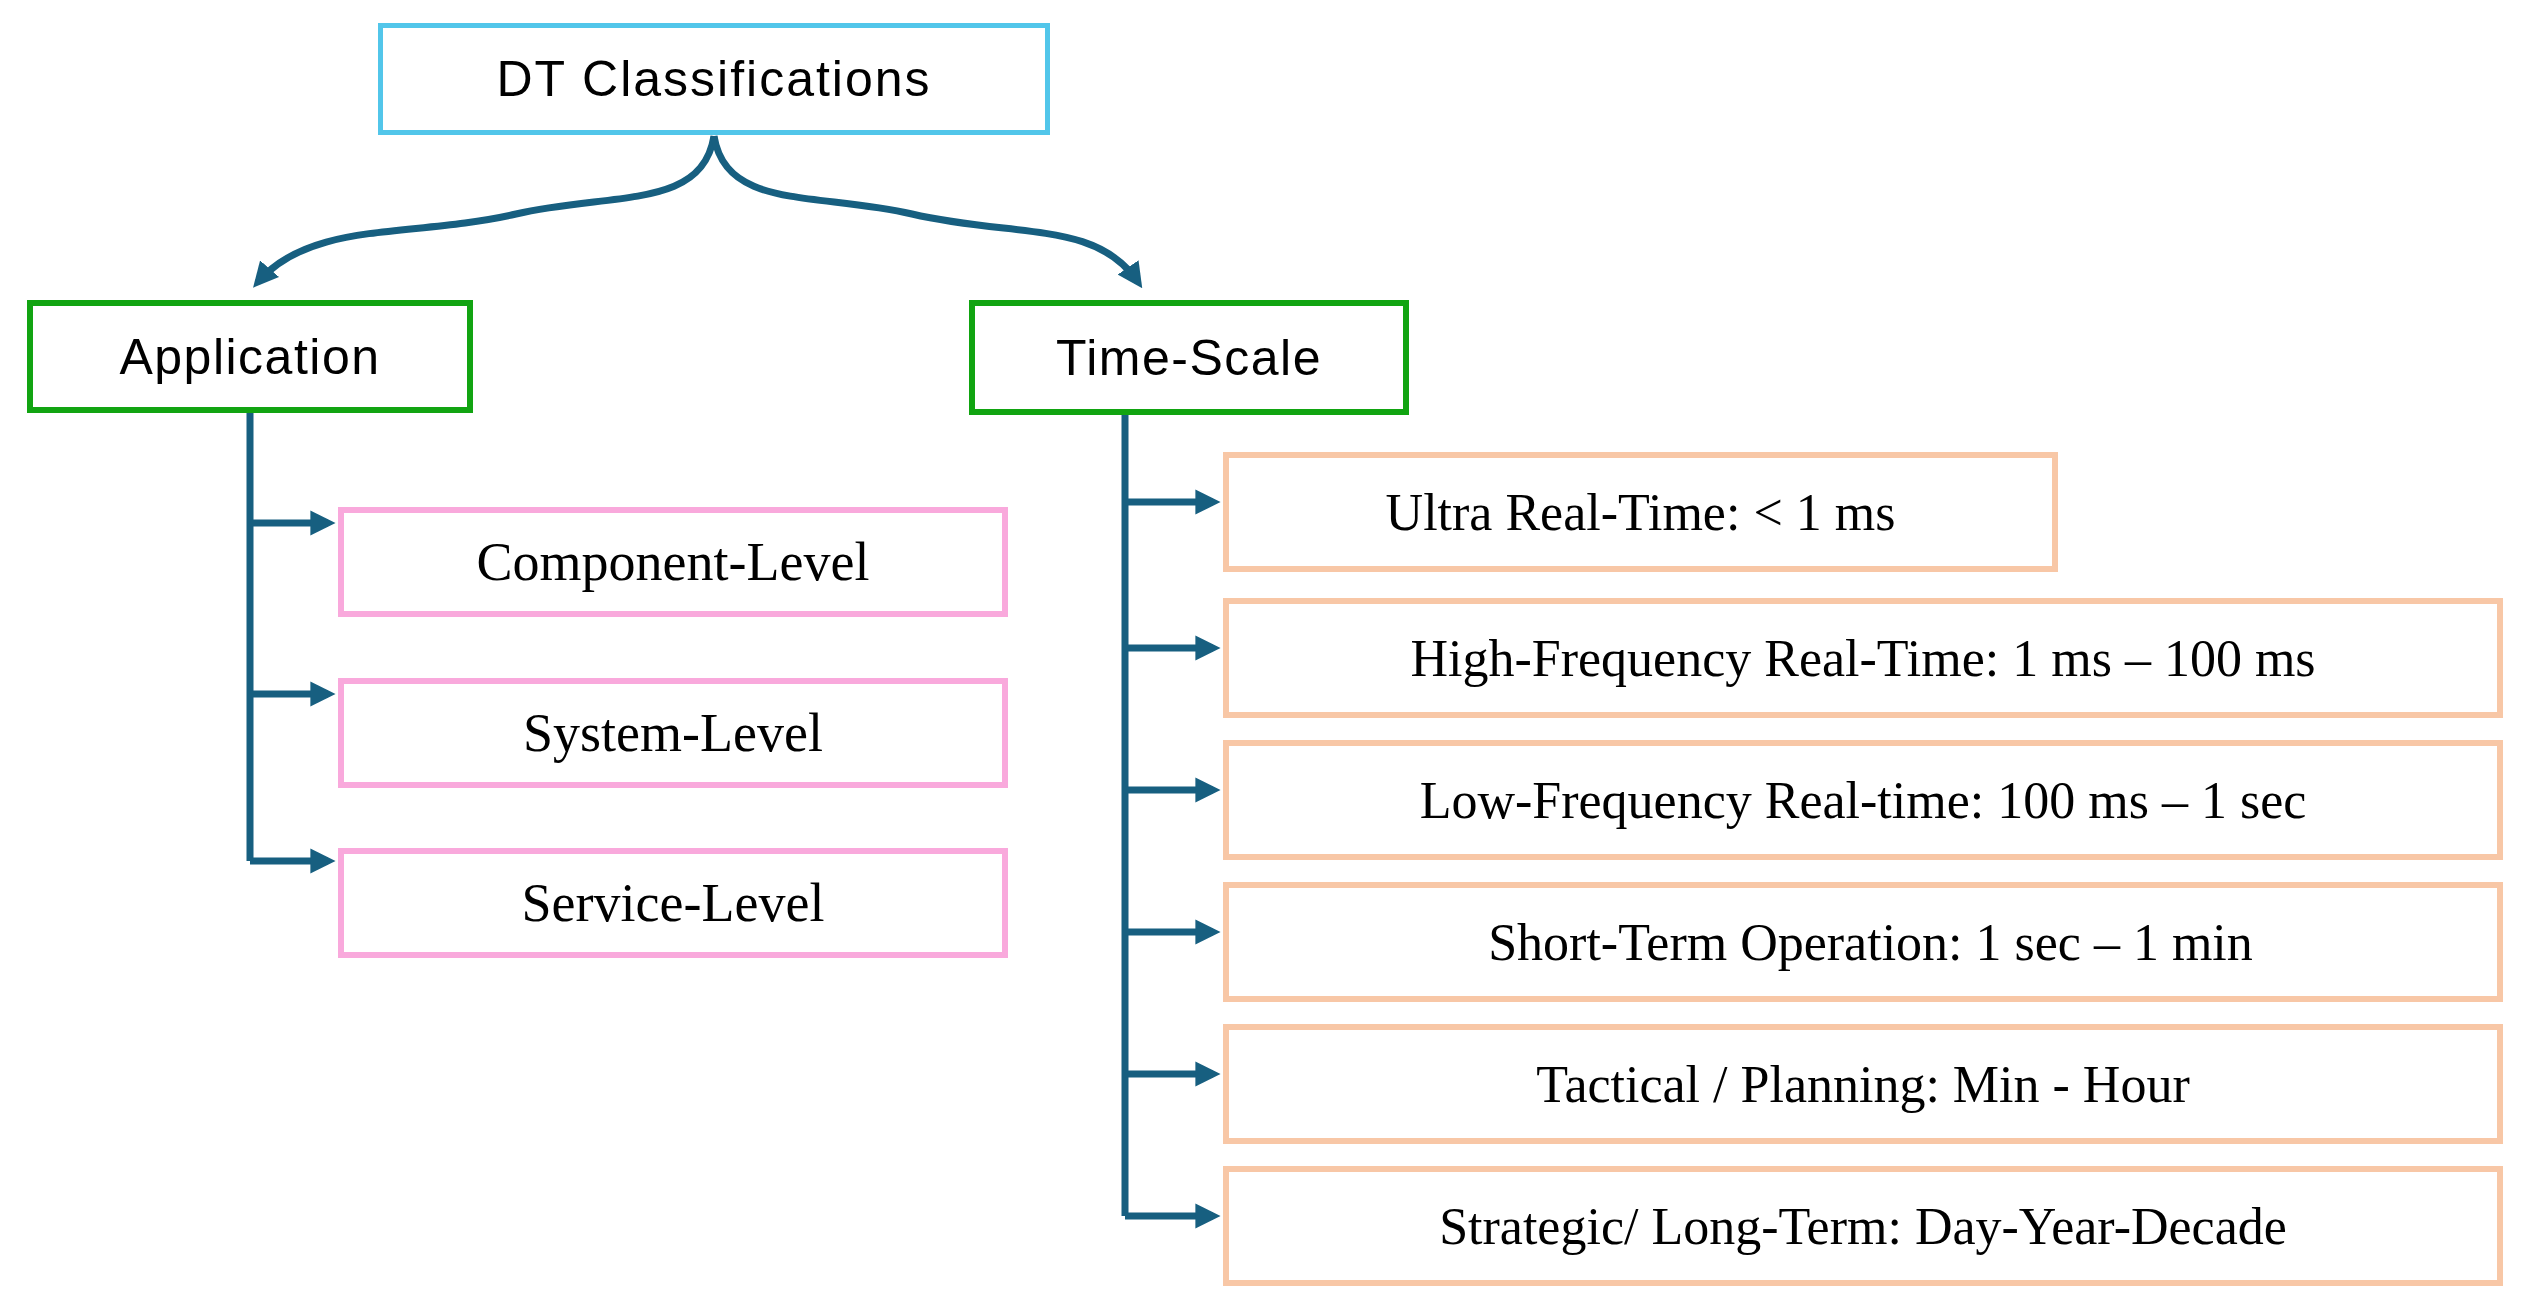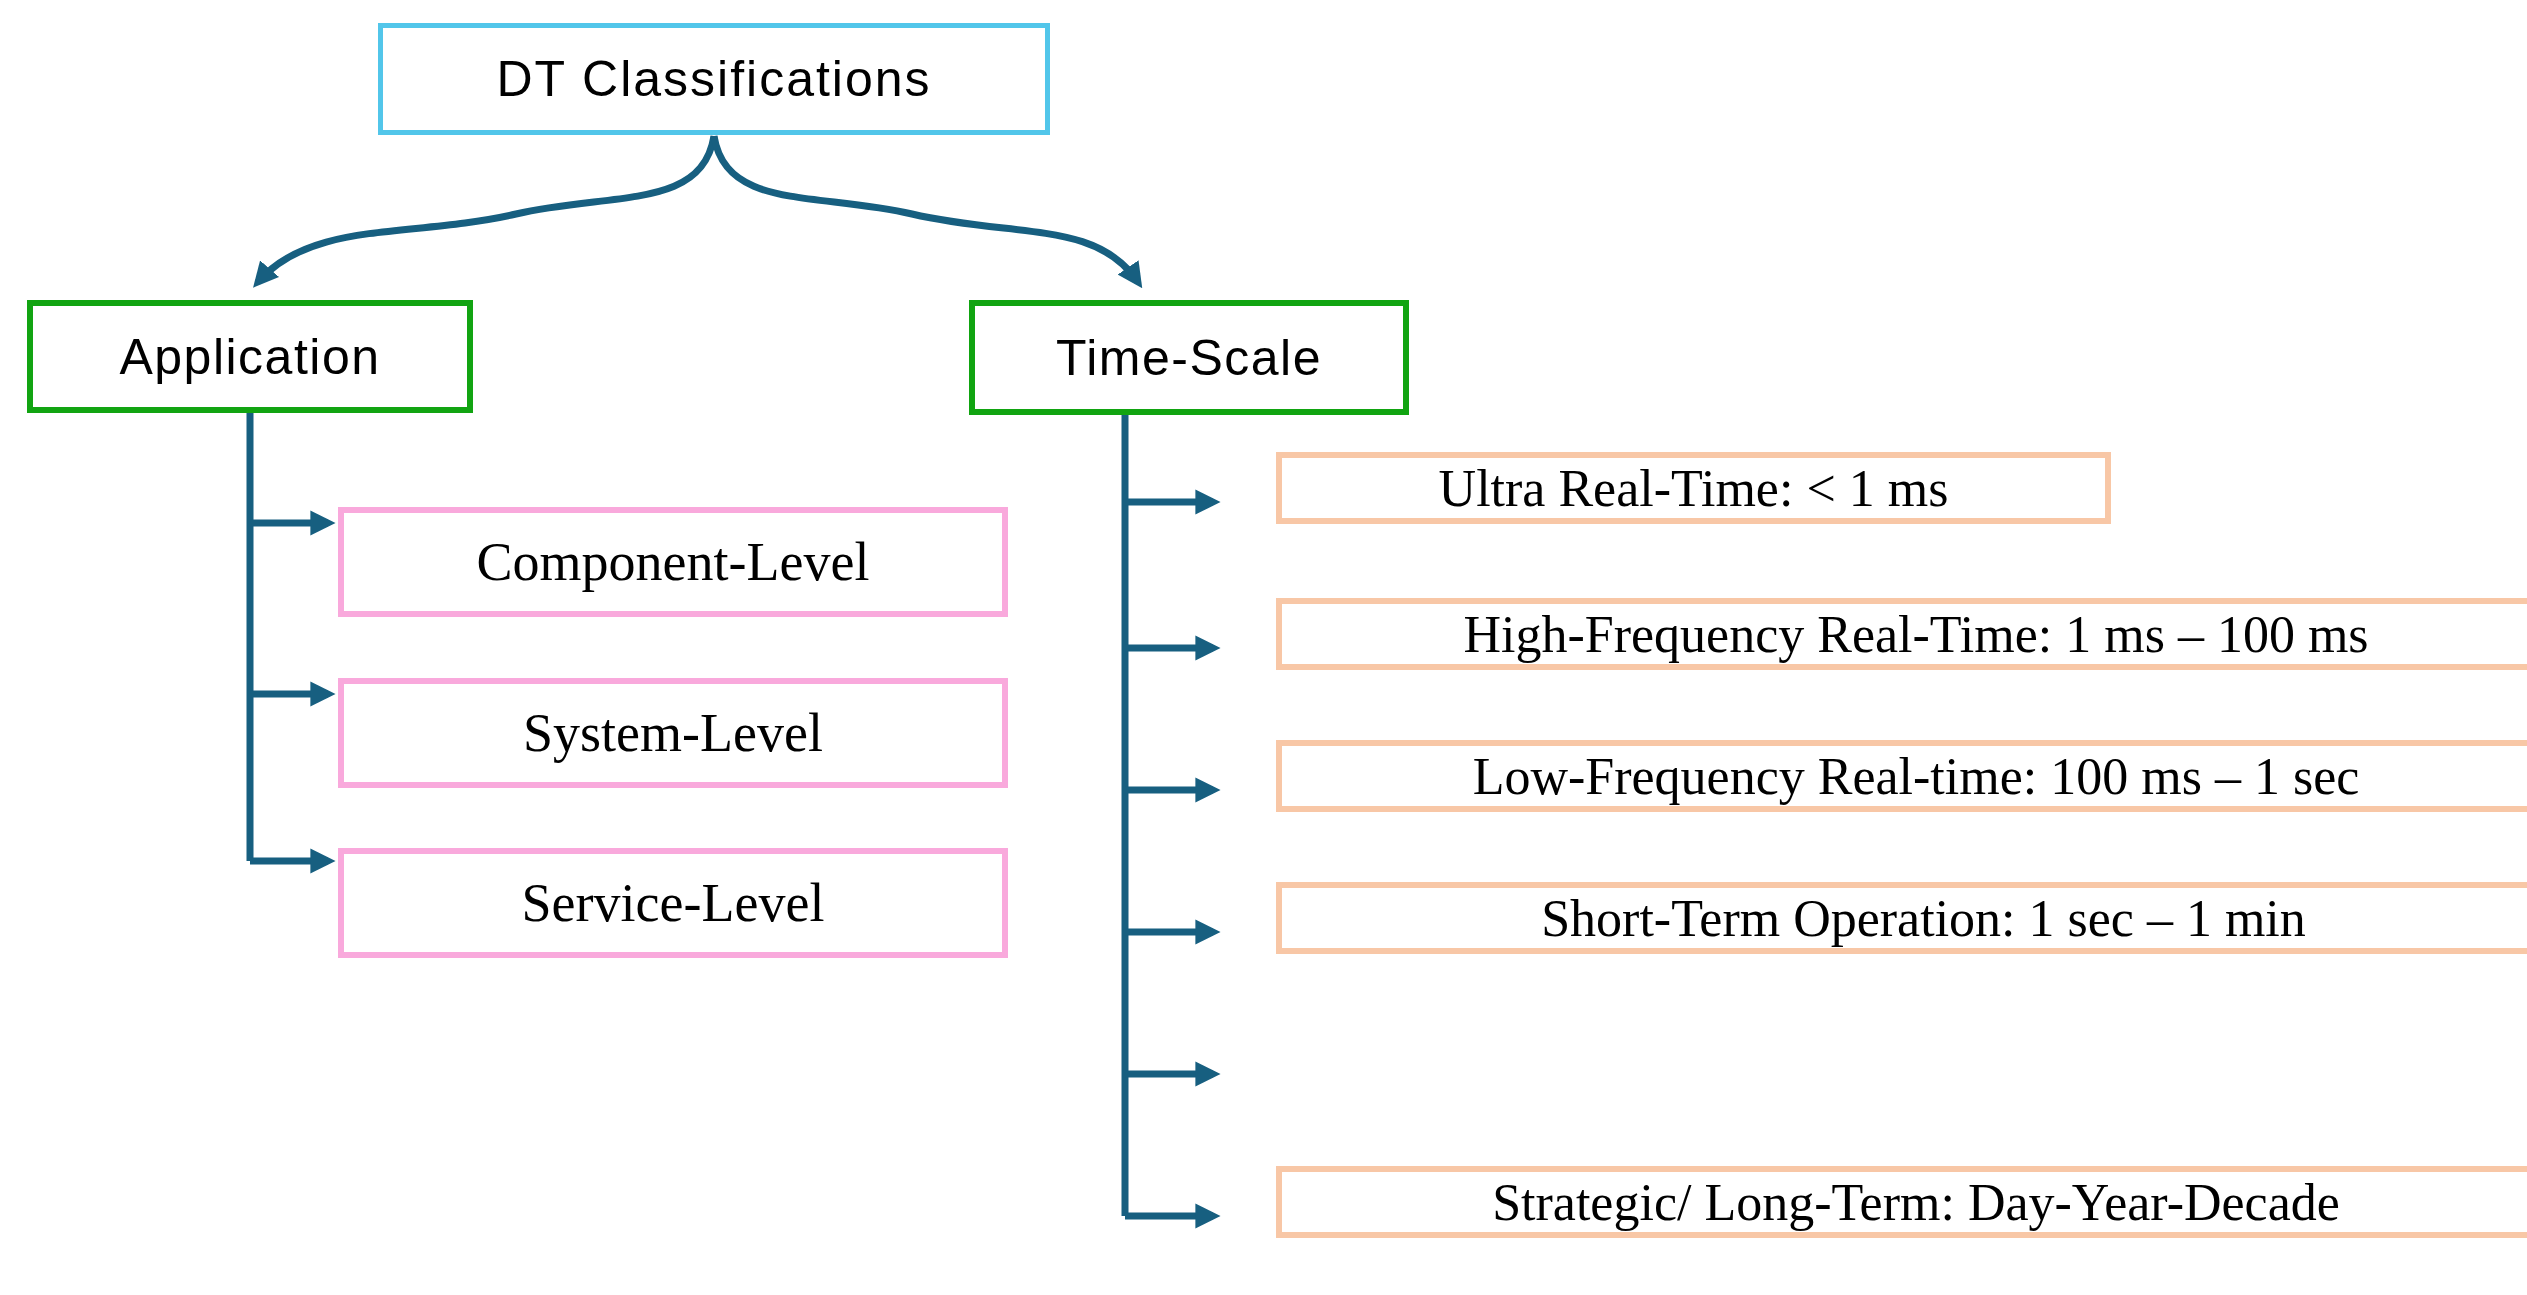--- a/index.html
+++ b/index.html
@@ -42,21 +42,21 @@
     left: 338px; width: 670px; height: 110px;
     border: 6px solid var(--application_item_border, #F9A9DC);
     font-family: "Liberation Serif", serif;
     font-size: 54px;
     margin-top: 39px;
   }
   .pink-0 { top: 468px; }
   .pink-1 { top: 639px; }
   .pink-2 { top: 809px; }
   .peach-node {
-    left: 1276px; height: 72px;
+    left: 1223px; height: 120px;
     border: 6px solid var(--time_scale_item_border, #F8C7A6);
     font-family: "Liberation Serif", serif;
     font-size: 52px;
   }
   .peach-0 { top: 452px;  width: 835px;  }
   .peach-1 { top: 598px;  width: 1280px; }
   .peach-2 { top: 740px;  width: 1280px; }
   .peach-3 { top: 882px;  width: 1280px; padding-left: 15px; }
   .peach-4 { top: 1024px; width: 1280px; }
   .peach-5 { top: 1166px; width: 1280px; }
@@ -102,15 +102,16 @@
   <div class="node cat-node cat-timescale">Time-Scale</div>
 
   <div class="node pink-node pink-0">Component-Level</div>
   <div class="node pink-node pink-1">System-Level</div>
   <div class="node pink-node pink-2">Service-Level</div>
 
   <div class="node peach-node peach-0">Ultra Real-Time: &lt; 1 ms</div>
   <div class="node peach-node peach-1">High-Frequency Real-Time: 1 ms – 100 ms</div>
   <div class="node peach-node peach-2">Low-Frequency Real-time: 100 ms – 1 sec</div>
   <div class="node peach-node peach-3">Short-Term Operation: 1 sec – 1 min</div>
+  <div class="node peach-node peach-4">Tactical / Planning: Min - Hour</div>
   <div class="node peach-node peach-5">Strategic/ Long-Term: Day-Year-Decade</div>
 
 </div>
 
 </body></html>

